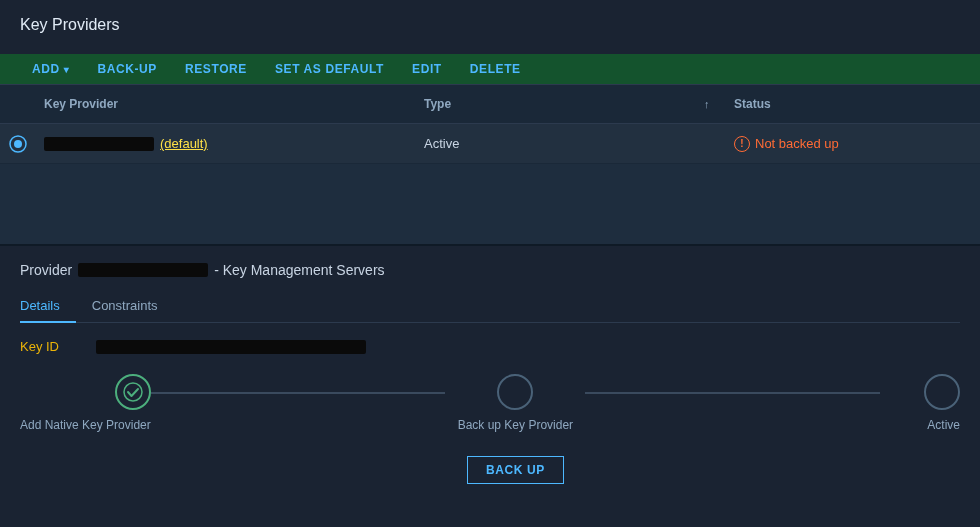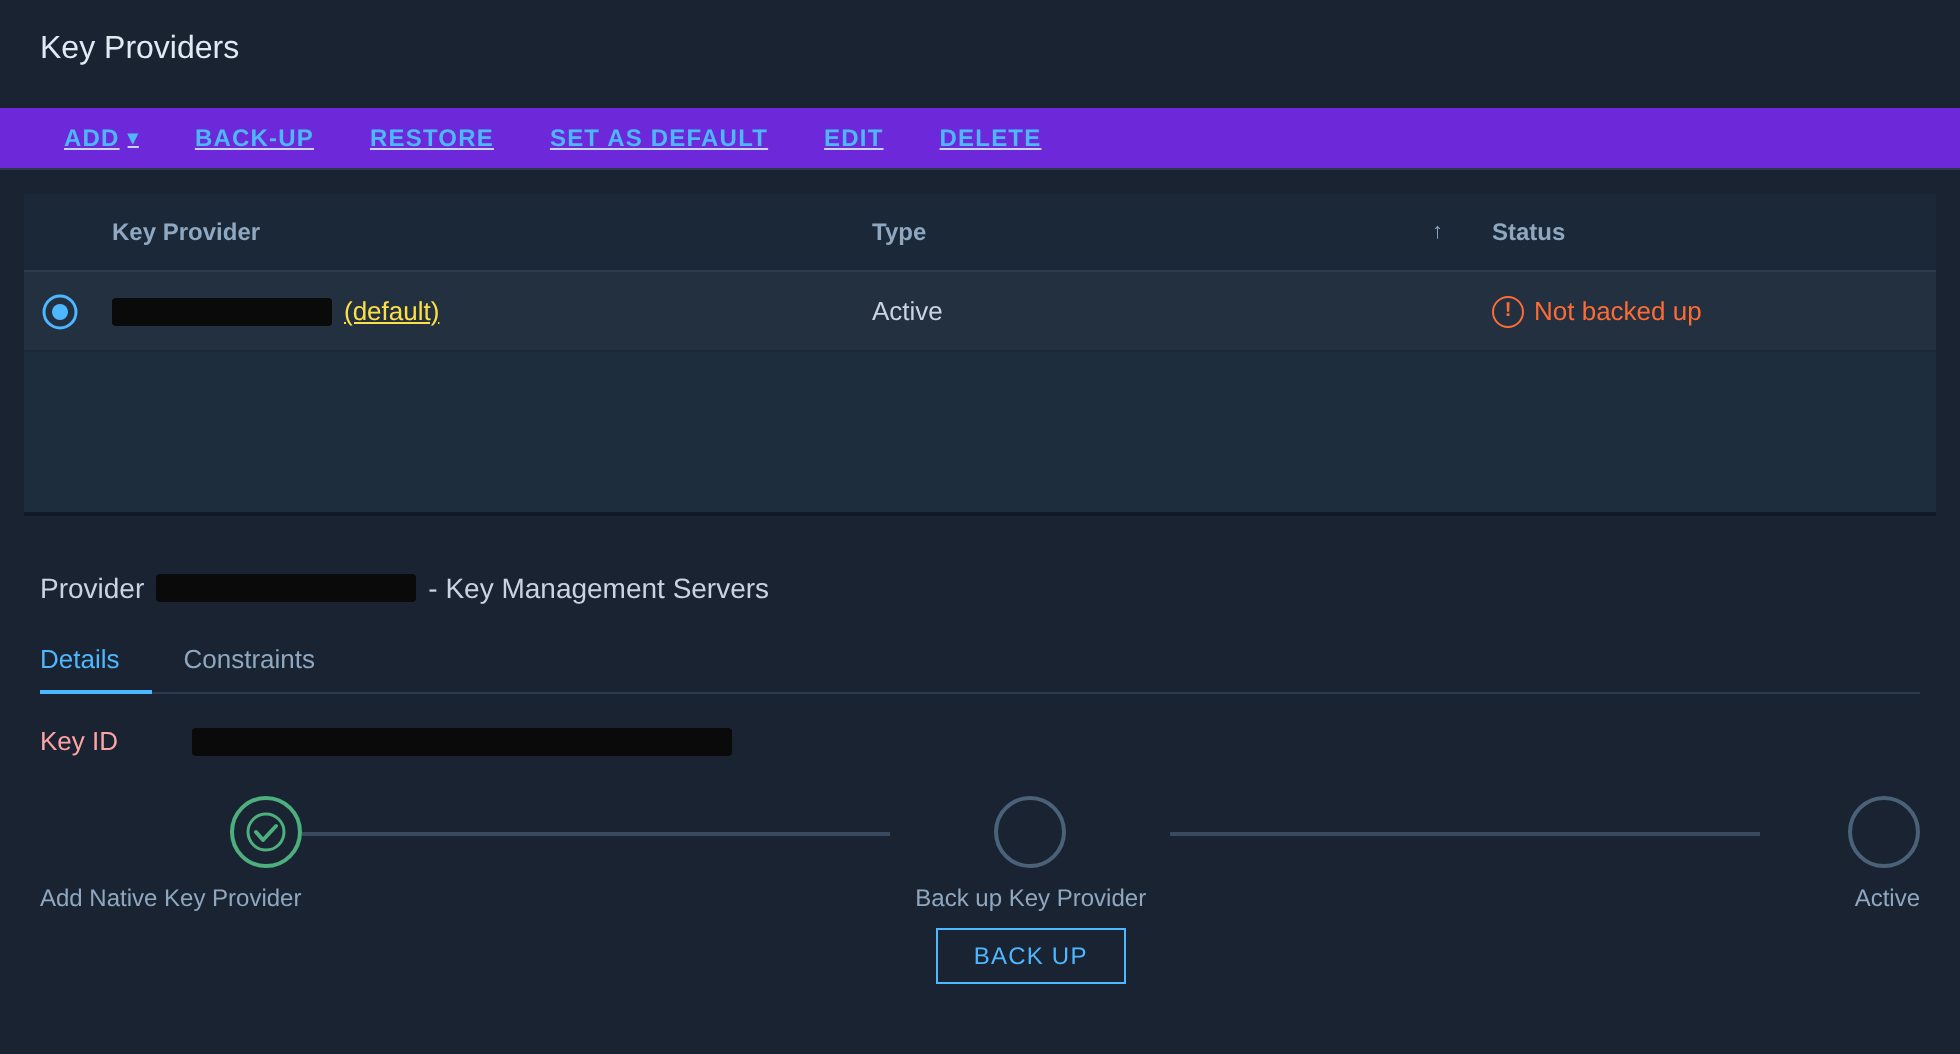--- a/index.html
+++ b/index.html
@@ -23,24 +23,23 @@
       color: #e0eaf5;
       margin-bottom: 12px;
     }
 
     
     .toolbar {
       display: flex;
       align-items: center;
       gap: 4px;
       padding: 0 20px;
-      background-color: #6d28d9;
+      background-color: #14532d;
       border-bottom: 1px solid #2c3a4e;
       padding-bottom: 0;
-      text-decoration: underline;
     }
     .toolbar-btn {
       display: flex;
       align-items: center;
       gap: 4px;
       padding: 8px 12px;
       background: none;
       border: none;
       color: #4db8ff;
       font-size: 12px;
@@ -49,21 +48,21 @@
       cursor: pointer;
       text-transform: uppercase;
     }
     .toolbar-btn .chevron {
       font-size: 10px;
     }
 
     
     .table-section {
       background-color: #1e2d3e;
-      margin: 12px;
+      margin: 0;
       border-bottom: 2px solid #0f1a26;
     }
     .table-header {
       display: grid;
       grid-template-columns: 36px 380px 280px 30px 1fr;
       background-color: #1a2838;
       border-bottom: 1px solid #2c3a4e;
       padding: 8px 0;
     }
     .table-header-cell {
@@ -185,21 +184,21 @@
     }
 
     
     .detail-row {
       display: flex;
       align-items: center;
       gap: 16px;
       margin-bottom: 20px;
     }
     .detail-label {
-      color: #fca5a5;
+      color: #eab308;
       font-size: 13px;
       min-width: 60px;
     }
     .step-circle {
       width: 36px;
       height: 36px;
       border-radius: 50%;
       border: 2px solid #4a6278;
       background-color: #1a2332;
       display: flex;
@@ -216,27 +215,27 @@
       display: block;
     }
     .step-label {
       font-size: 12px;
       color: #8fa8c0;
       margin-top: 8px;
       text-align: center;
       white-space: nowrap;
     }
     .back-up-btn {
-      margin-top: 8px;
+      margin-top: 24px;
       padding: 6px 18px;
       background-color: transparent;
       border: 1px solid #4db8ff;
       color: #4db8ff;
       font-size: 12px;
-      font-weight: 400;
+      font-weight: 700;
       letter-spacing: 0.05em;
       cursor: pointer;
       text-transform: uppercase;
     }
     .step-item {
       display: flex;
       flex-direction: column;
       align-items: center;
     }
     .connector-line {

